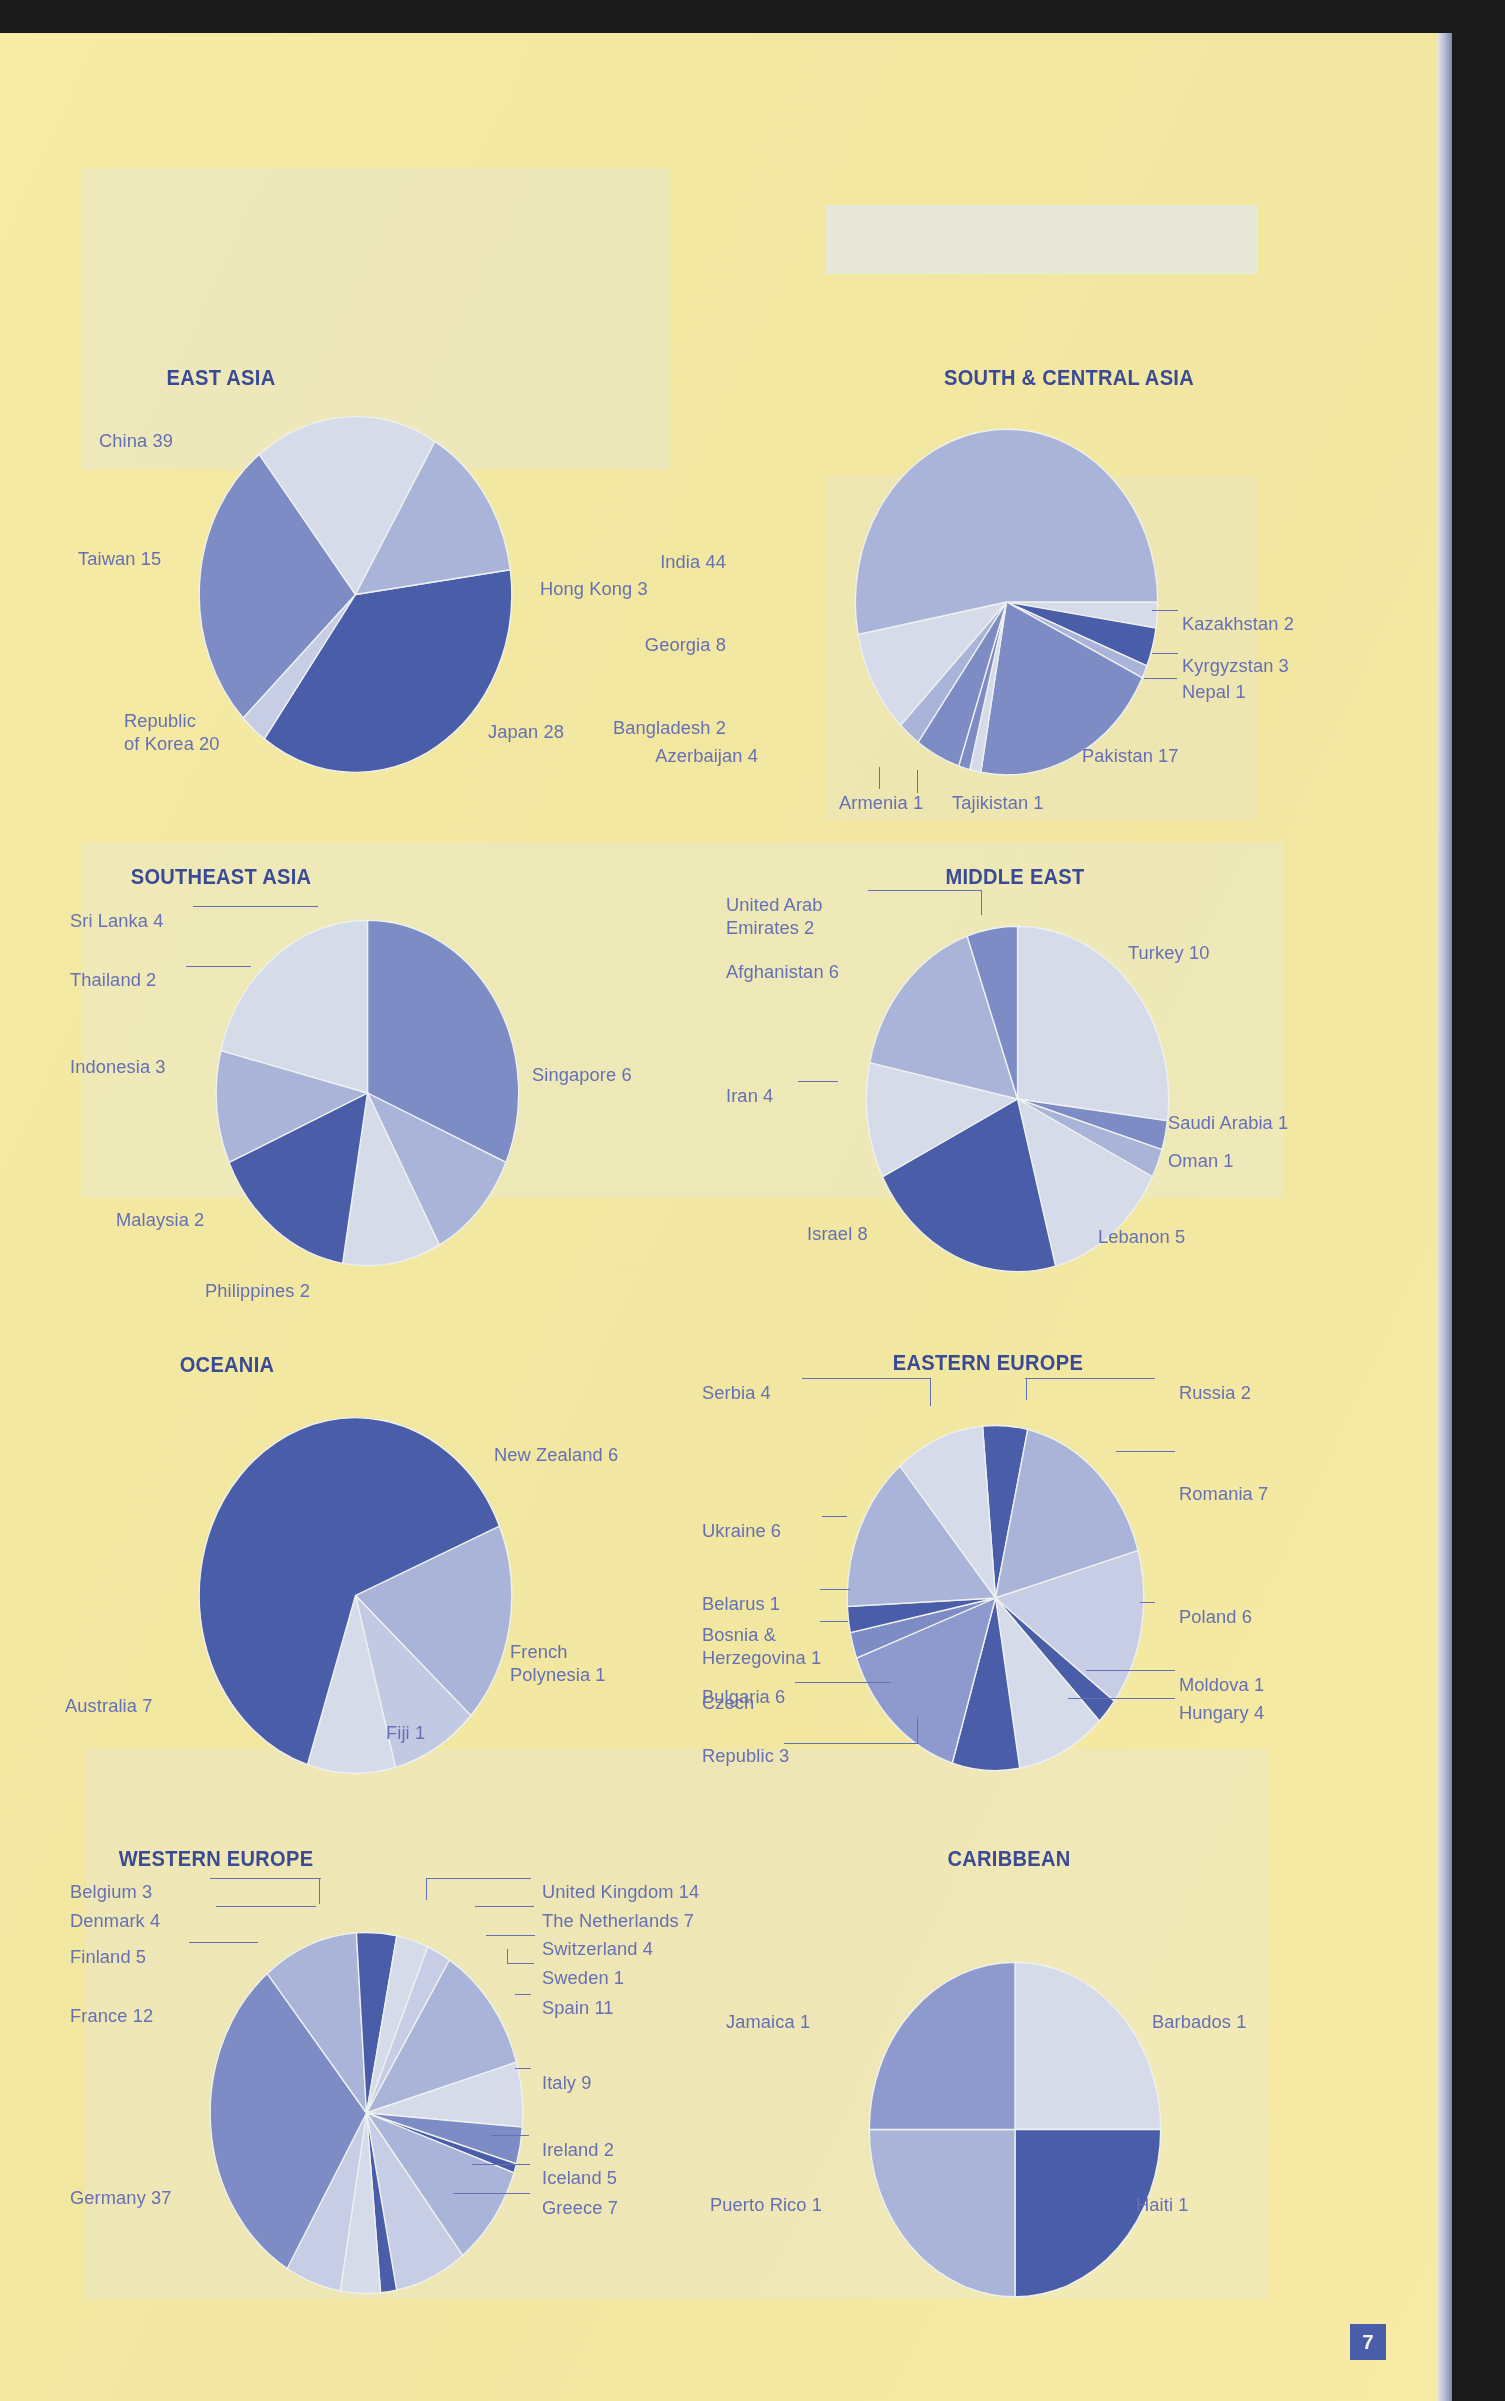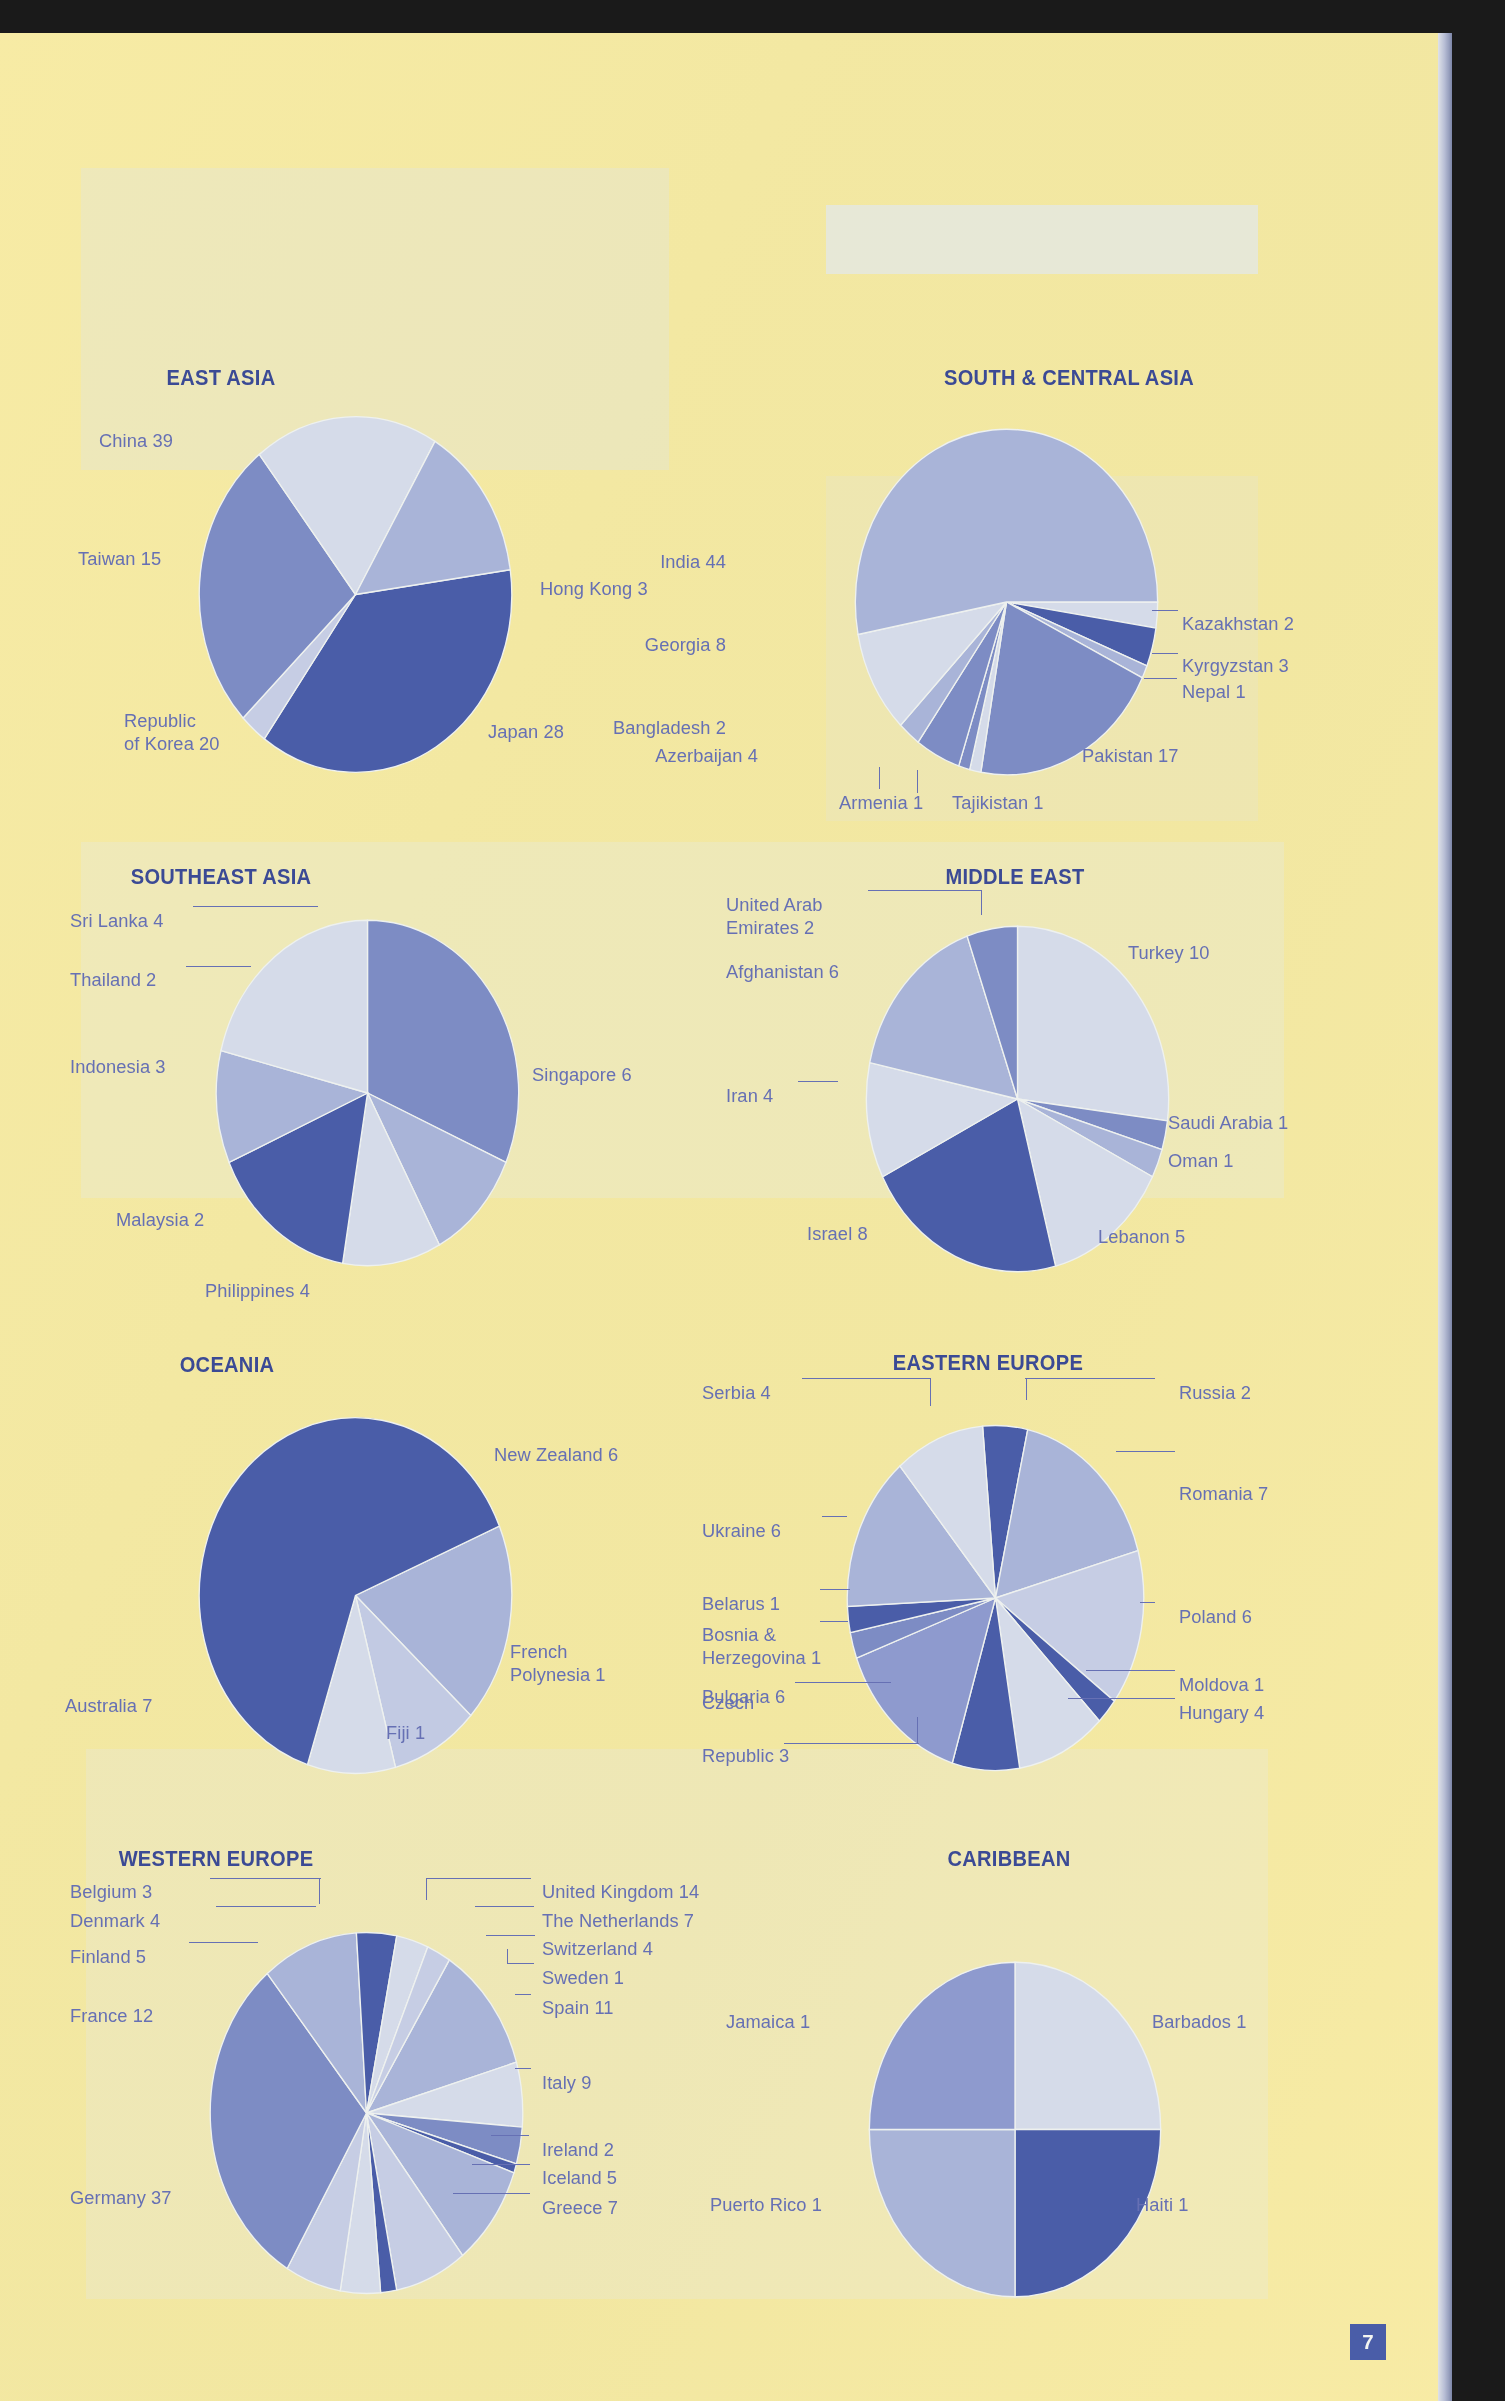--- a/index.html
+++ b/index.html
@@ -147,21 +147,21 @@
         <path d="M 286 326 L 239.91 641.64 A 280 320 0 0 1 29.58 454.54 Z" fill="#4a5da8" stroke="#eef1ef" stroke-width="2.5"></path>
         <path d="M 286 326 L 29.58 454.54 A 280 320 0 0 1 14.57 247.44 Z" fill="#a9b4d8" stroke="#eef1ef" stroke-width="2.5"></path>
         <path d="M 286 326 L 14.57 247.44 A 280 320 0 0 1 286.00 6.00 Z" fill="#d5dbe9" stroke="#eef1ef" stroke-width="2.5"></path>
       </svg>
       <div class="lead" style="left: 193px; top: 873px; width: 125px;"></div>
       <div class="lead" style="left: 186px; top: 933px; width: 65px;"></div>
       <div class="lbl ml" style="left: 70px; top: 877px;">Sri Lanka 4</div>
       <div class="lbl ml" style="left: 70px; top: 936px;">Thailand 2</div>
       <div class="lbl ml" style="left: 70px; top: 1023px;">Indonesia 3</div>
       <div class="lbl ml" style="left: 116px; top: 1176px;">Malaysia 2</div>
-      <div class="lbl ml" style="left: 205px; top: 1247px;">Philippines 4</div>
+      <div class="lbl ml" style="left: 205px; top: 1247px;">Philippines 2</div>
       <div class="lbl ml" style="left: 532px; top: 1031px;">Singapore 6</div>
       <div class="chart-title" style="left: 853px; top: 831px; width: 324px;">MIDDLE EAST</div>
       <svg width="309" height="352" style="position: absolute; left: 863px; top: 890px;" viewBox="0 0 572 652">
         <path d="M 286 326 L 286.00 6.00 A 280 320 0 0 1 563.73 366.65 Z" fill="#d5dbe9" stroke="#eef1ef" stroke-width="2.5"></path>
         <path d="M 286 326 L 563.73 366.65 A 280 320 0 0 1 553.73 419.70 Z" fill="#7d8cc4" stroke="#eef1ef" stroke-width="2.5"></path>
         <path d="M 286 326 L 553.73 419.70 A 280 320 0 0 1 536.02 470.07 Z" fill="#a9b4d8" stroke="#eef1ef" stroke-width="2.5"></path>
         <path d="M 286 326 L 536.02 470.07 A 280 320 0 0 1 356.55 635.67 Z" fill="#d5dbe9" stroke="#eef1ef" stroke-width="2.5"></path>
         <path d="M 286 326 L 356.55 635.67 A 280 320 0 0 1 35.98 470.07 Z" fill="#4a5da8" stroke="#eef1ef" stroke-width="2.5"></path>
         <path d="M 286 326 L 35.98 470.07 A 280 320 0 0 1 12.28 258.58 Z" fill="#d5dbe9" stroke="#eef1ef" stroke-width="2.5"></path>
         <path d="M 286 326 L 12.28 258.58 A 280 320 0 0 1 192.72 24.28 Z" fill="#a9b4d8" stroke="#eef1ef" stroke-width="2.5"></path>

